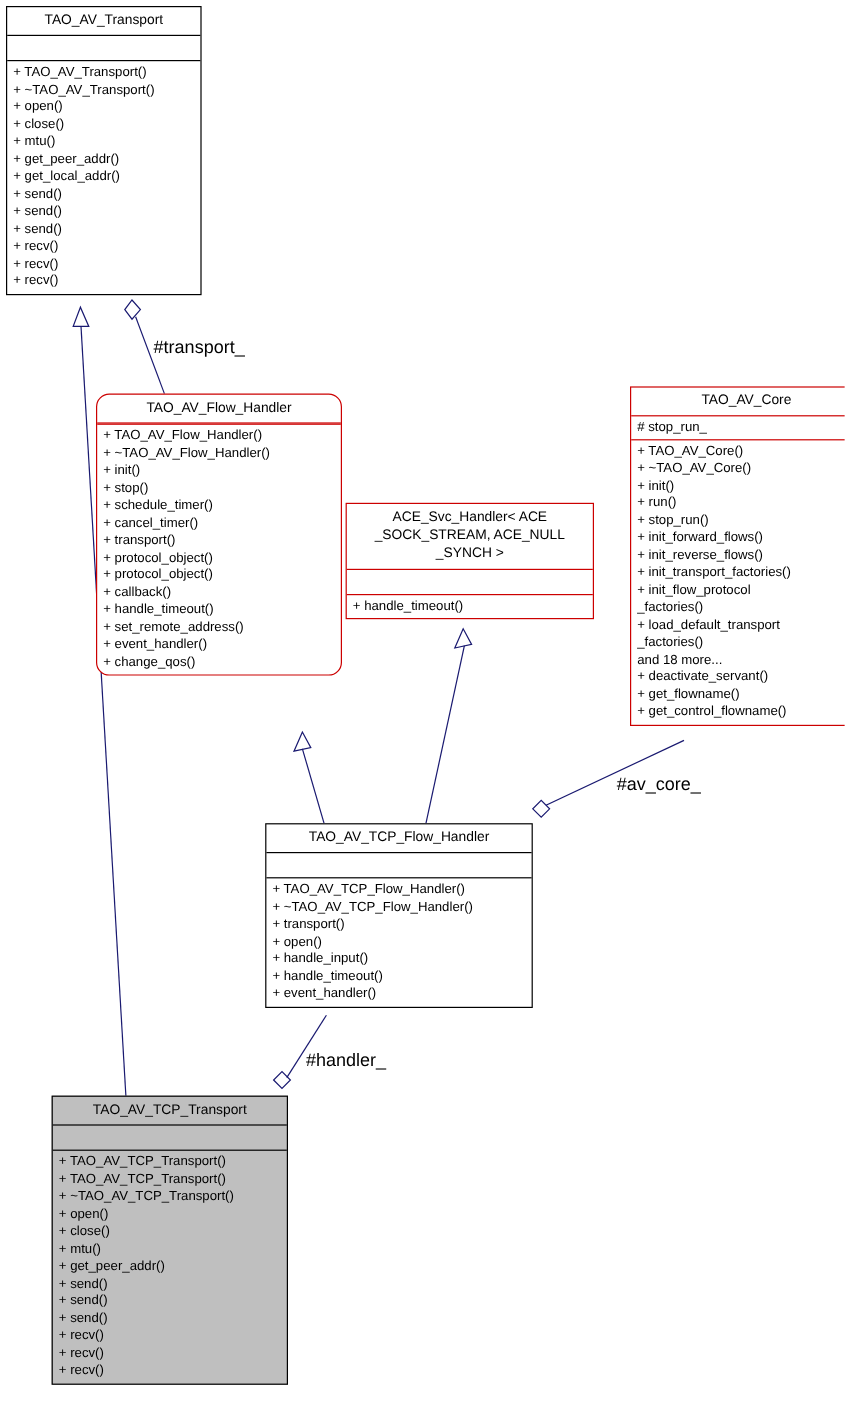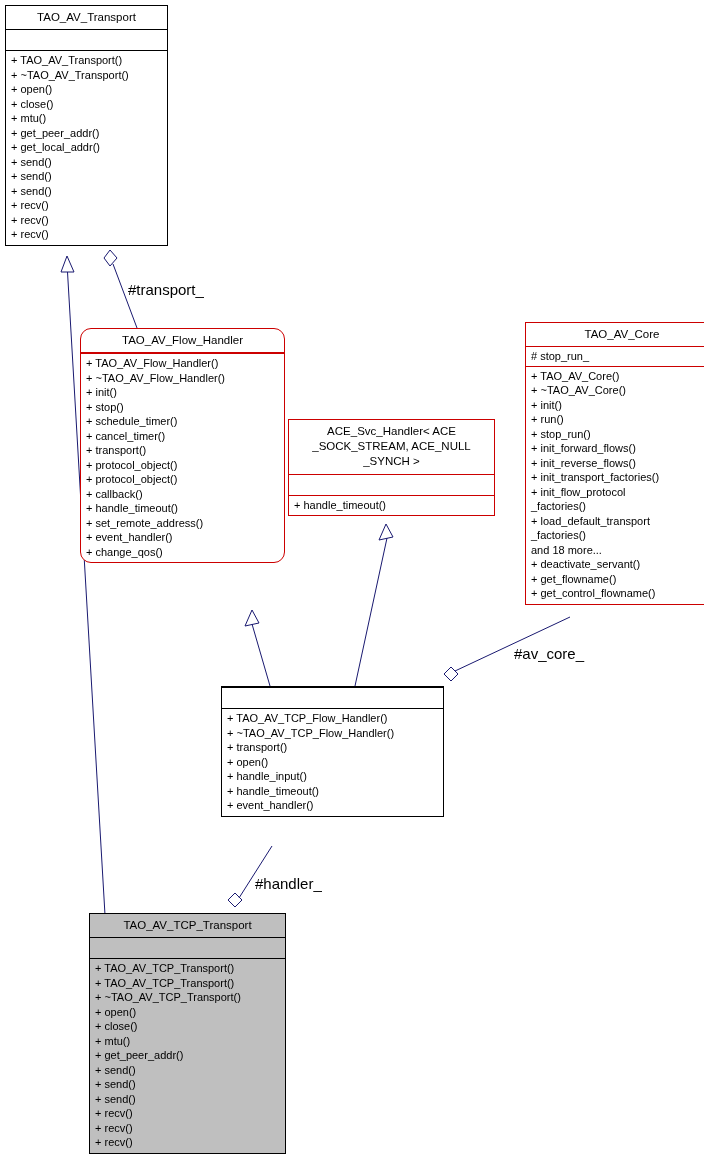--- a/index.html
+++ b/index.html
@@ -33,21 +33,20 @@
     background: #ffffff;
     font-size: 11px;
     line-height: 1.32;
     color: #000000;
   }
   .uml-box.red {
     border-color: #cc0000;
   }
   .uml-box.gray {
     background: #bfbfbf;
-    margin-left: 46px;
   }
   .uml-title {
     text-align: center;
     padding: 4px 4px 4px 4px;
     font-size: 11.5px;
     color: #000000;
     white-space: pre-line;
   }
   .uml-sep {
     height: 1px;
@@ -179,20 +178,21 @@
       <div class="uml-line">+ load_default_transport</div>
       <div class="uml-line">_factories()</div>
       <div class="uml-line">and 18 more...</div>
       <div class="uml-line">+ deactivate_servant()</div>
       <div class="uml-line">+ get_flowname()</div>
       <div class="uml-line">+ get_control_flowname()</div>
     </div>
   </div>
 
   <div class="uml-box" style="left:221px; top:686px; width:223px;">
+    <div class="uml-title">TAO_AV_TCP_Flow_Handler</div>
     <div class="uml-sep"></div>
     <div class="uml-attrs" style="height:16px;"></div>
     <div class="uml-sep"></div>
     <div class="uml-ops">
       <div class="uml-line">+ TAO_AV_TCP_Flow_Handler()</div>
       <div class="uml-line">+ ~TAO_AV_TCP_Flow_Handler()</div>
       <div class="uml-line">+ transport()</div>
       <div class="uml-line">+ open()</div>
       <div class="uml-line">+ handle_input()</div>
       <div class="uml-line">+ handle_timeout()</div>

